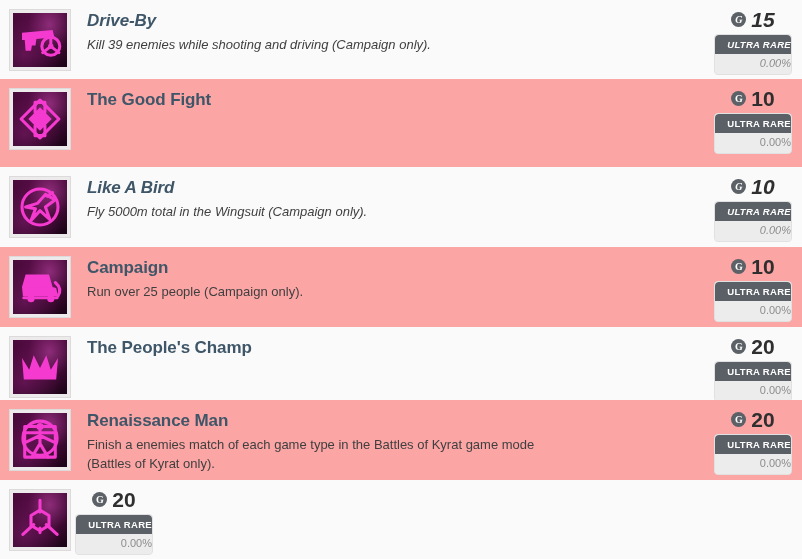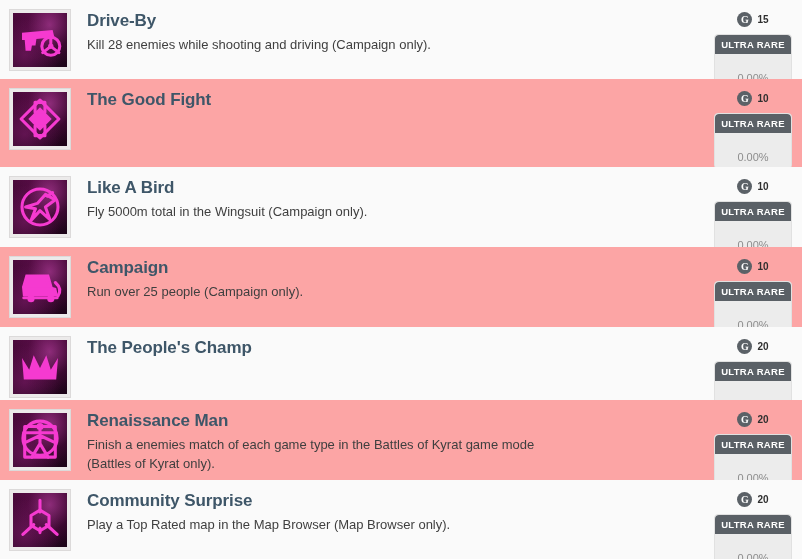--- a/index.html
+++ b/index.html
@@ -23,23 +23,23 @@
     display: flex;
     align-items: flex-start;
     box-sizing: border-box;
     padding: 8px 6px 8px 9px;
     position: relative;
   }
   .ach-row.odd  { background: #fafafa; }
   .ach-row.even { background: #fca5a5; }
 
   
-  .h1 { height: 79px; }
+  .h1 { height: 79px; font-style: italic; }
   .h2 { height: 88px; }
-  .h3 { height: 80px; }
+  .h3 { height: 80px; font-style: italic; }
   .h4 { height: 80px; }
   .h5 { height: 73px; }
   .h6 { height: 80px; }
   .h7 { height: 79px; }
 
   
   .icon-frame {
     width: 62px;
     height: 62px;
     flex: 0 0 62px;
@@ -127,49 +127,49 @@
     background: #5b6167;
     color: #ffffff;
     font-size: 10px;
     font-weight: bold;
     line-height: 15px;
     text-align: center;
     font-family: "Liberation Serif", serif;
   }
   .score-value {
     color: #2f2f2f;
-    font-size: 10px;
+    font-size: 21px;
     font-weight: bold;
     line-height: 15px;
   }
 
   .rarity-box {
     width: 78px;
     border-radius: 4px;
     overflow: hidden;
     background: #e9e9e9;
     border: 1px solid #e1e1e1;
     box-sizing: border-box;
   }
   .rarity-label {
     background: #5a6066;
     color: #ffffff;
     font-size: 9.5px;
     font-weight: bold;
     letter-spacing: 0.3px;
-    text-align: center;
+    text-align: right;
     padding: 4px 0 4px;
     line-height: 11px;
     border-radius: 4px 4px 0 0;
   }
   .rarity-pct {
     color: #8d8d8d;
     font-size: 11px;
-    text-align: center;
-    padding: 18px 0 4px;
+    text-align: right;
+    padding: 3px 0 4px;
     line-height: 13px;
     background: #ececec;
   }
 </style>
 </head>
 <body>
 
 <div id="achievement-list">
 
   <div class="ach-row odd h1">
@@ -178,21 +178,21 @@
         <svg viewBox="0 0 60 60">
           <path class="glyph-fill" d="M10 22 L44 19 L46 27 L26 29 L25 36 L21 36 L20 42 L14 42 L13 30 L10 30 Z"></path>
           <circle class="glyph" cx="42" cy="37" r="10"></circle>
           <circle class="glyph-fill" cx="42" cy="37" r="3"></circle>
           <path class="glyph" d="M42 34 L42 27 M39.5 39 L33 44 M44.5 39 L51 44"></path>
         </svg>
       </div>
     </div>
     <div class="ach-text">
       <div class="ach-title">Drive-By</div>
-      <div class="ach-desc">Kill 28 enemies while shooting and driving (Campaign only).</div>
+      <div class="ach-desc">Kill 39 enemies while shooting and driving (Campaign only).</div>
     </div>
     <div class="ach-meta">
       <div class="score-line">
         <span class="g-coin">G</span>
         <span class="score-value">15</span>
       </div>
       <div class="rarity-box">
         <div class="rarity-label">ULTRA RARE</div>
         <div class="rarity-pct">0.00%</div>
       </div>
@@ -332,24 +332,20 @@
 
   <div class="ach-row odd h7">
     <div class="icon-frame">
       <div class="icon-art">
         <svg viewBox="0 0 60 60">
           <path class="glyph" d="M30 8 L30 21 M30 39 L30 44 M23 35 L11 46 M37 35 L49 46" stroke-width="4"></path>
           <path class="glyph" d="M30 19 L40 25 L40 36 L30 42 L20 36 L20 25 Z" stroke-width="4.5"></path>
         </svg>
       </div>
     </div>
-    <div class="ach-text">
-      <div class="ach-title">Community Surprise</div>
-      <div class="ach-desc">Play a Top Rated map in the Map Browser (Map Browser only).</div>
-    </div>
     <div class="ach-meta">
       <div class="score-line">
         <span class="g-coin">G</span>
         <span class="score-value">20</span>
       </div>
       <div class="rarity-box">
         <div class="rarity-label">ULTRA RARE</div>
         <div class="rarity-pct">0.00%</div>
       </div>
     </div>

